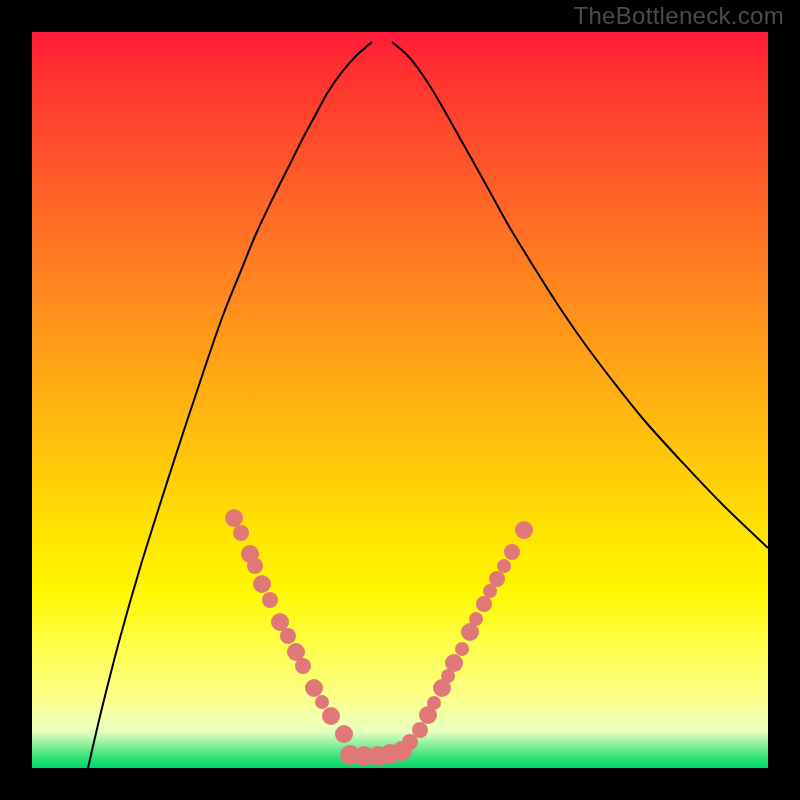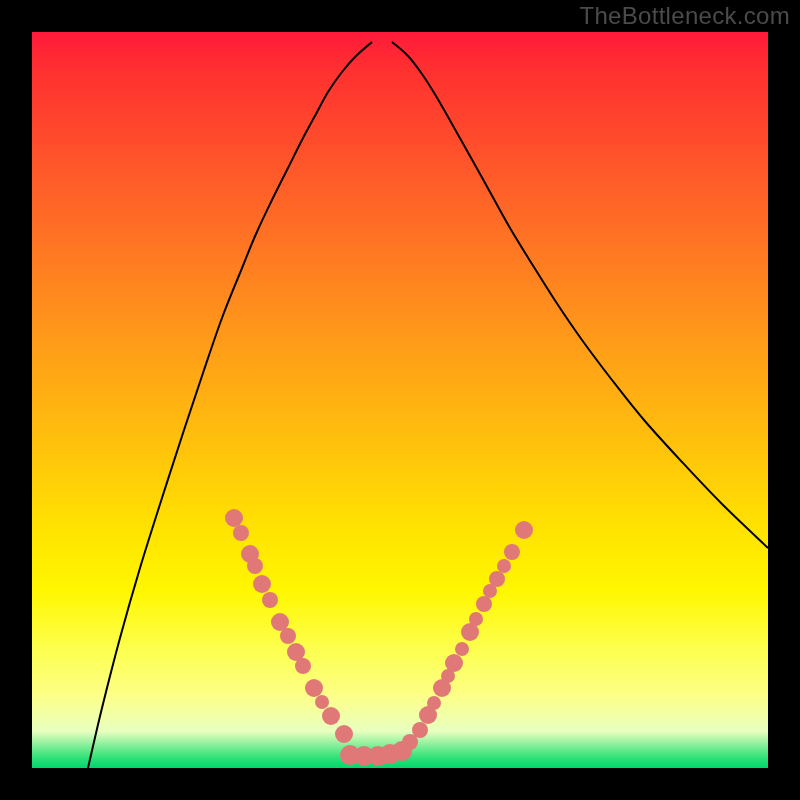--- a/index.html
+++ b/index.html
@@ -29,21 +29,21 @@
       #fff700 76%,
       #fdff50 84%,
       #fdff86 90%,
       #e8ffbf 95%,
       #34e27a 98.5%,
       #00d66a 100%);
   }
   .watermark {
     position: absolute;
     top: 2px;
-    right: 10px;
+    right: 16px;
     color: #4b4b4b;
     font-size: 24px;
     font-weight: 500;
     letter-spacing: 0.3px;
     font-family: Arial, sans-serif;
     user-select: none;
   }
   svg.curves {
     position: absolute;
     left: 0;

